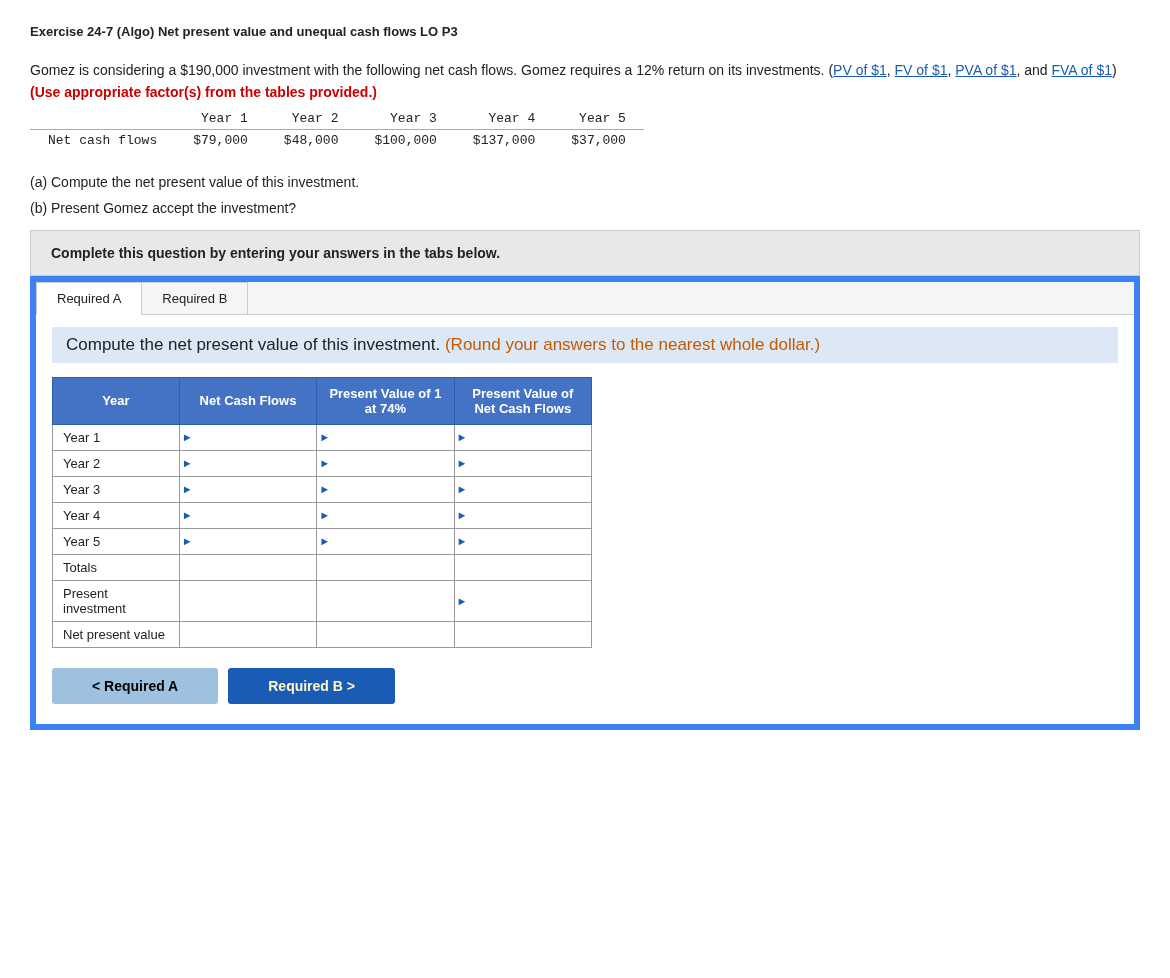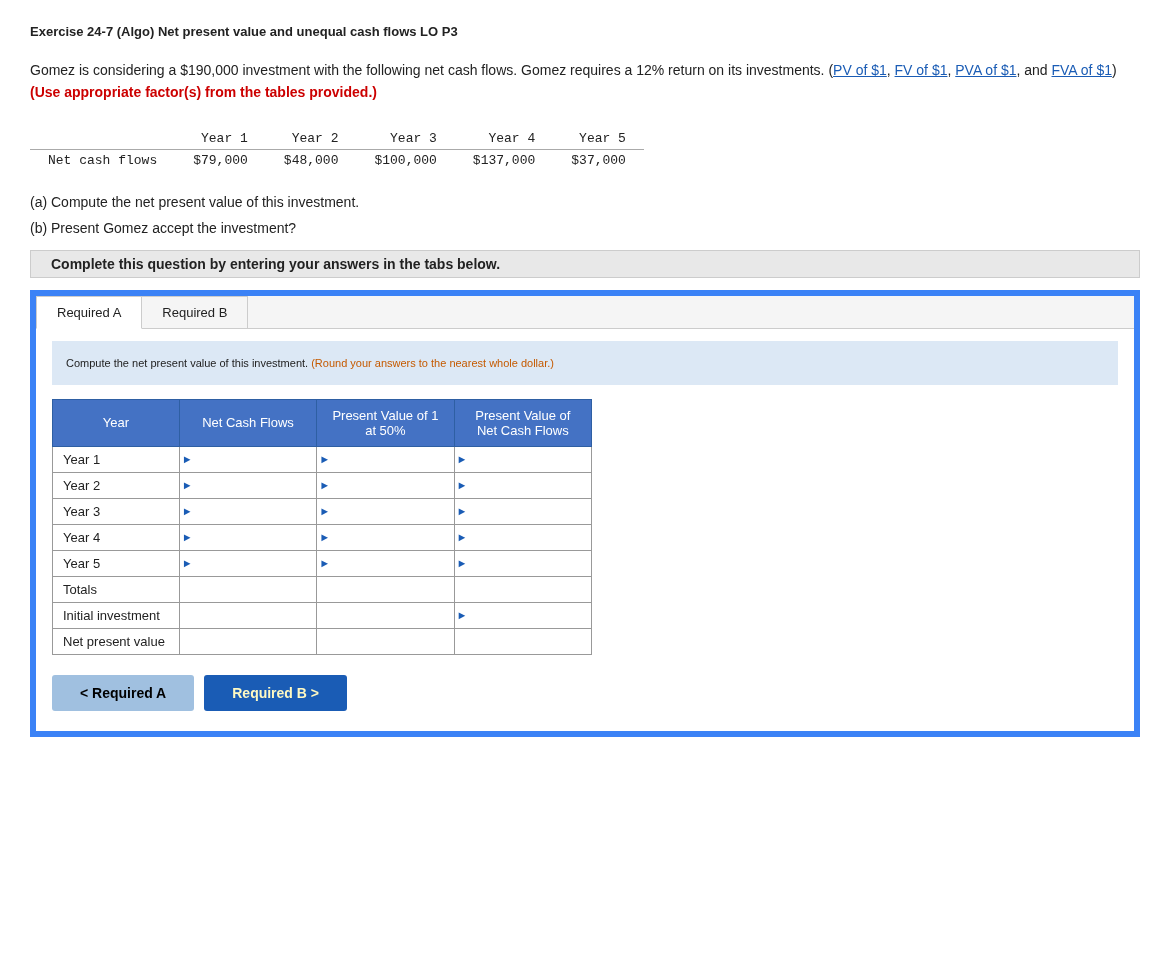--- a/index.html
+++ b/index.html
@@ -11,21 +11,21 @@
       padding: 24px 30px;
       width: 1170px;
       min-height: 978px;
     }
     .exercise-title {
       font-size: 13px;
       font-weight: bold;
       margin-bottom: 20px;
     }
     .intro-text {
-      margin-bottom: 24px;
+      margin-bottom: 4px;
       line-height: 1.6;
     }
     .intro-text a {
       color: #1a5cb5;
       text-decoration: underline;
     }
     .intro-text .bold-red {
       color: #c00;
       font-weight: bold;
     }
@@ -45,23 +45,23 @@
     }
     .cash-flow-table .label-cell {
       text-align: left;
     }
     .questions {
       margin-bottom: 8px;
       line-height: 1.9;
     }
     .complete-box {
       background: #e8e8e8;
-      padding: 5px 20px;
-      font-weight: bold;
-      margin-bottom: 12px;
+      padding: 14px 20px;
+      font-weight: bold;
+      margin-bottom: 0;
       border: 1px solid #ccc;
     }
     .tabs-container {
       border: 6px solid #3b82f6;
       margin-top: 0;
     }
     .tabs-row {
       display: flex;
       border-bottom: 1px solid #ccc;
       background: #f5f5f5;
@@ -80,39 +80,39 @@
       border-bottom: 1px solid #fff;
       margin-bottom: -1px;
       z-index: 1;
     }
     .tab-content {
       background: #fff;
       padding: 12px 16px 20px 16px;
     }
     .instruction-bar {
       background: #dce8f5;
-      padding: 16px 14px;
-      font-size: 11px;
+      padding: 8px 14px;
+      font-size: 17px;
       margin-bottom: 14px;
     }
     .instruction-bar .orange-text {
       color: #c55a00;
     }
     .main-table {
       border-collapse: collapse;
       font-size: 13px;
       min-width: 540px;
     }
     .main-table thead tr th {
       background: #4472c4;
       color: #fff;
       padding: 8px 12px;
       text-align: center;
       border: 1px solid #2e5fa3;
-      font-weight: normal;
+      font-weight: bold;
       font-size: 13px;
     }
     .main-table tbody tr td {
       border: 1px solid #999;
       padding: 5px 10px;
       text-align: center;
       font-size: 13px;
     }
     .main-table tbody tr td.row-label {
       text-align: left;
@@ -150,21 +150,21 @@
     .cell-with-arrow {
       position: relative;
       padding-left: 14px !important;
     }
     .nav-buttons {
       display: flex;
       gap: 10px;
       margin-top: 20px;
     }
     .nav-btn {
-      padding: 10px 28px;
+      padding: 10px 40px;
       font-size: 14px;
       font-weight: bold;
       border: none;
       cursor: pointer;
       border-radius: 3px;
     }
     .nav-btn.prev {
       background: #a0c0e0;
       color: #000;
     }
@@ -225,21 +225,21 @@
 
     <div class="instruction-bar">
       <span>Compute the net present value of this investment. </span><span class="orange-text">(Round your answers to the nearest whole dollar.)</span>
     </div>
 
     <table class="main-table">
       <thead>
         <tr>
           <th class="col-year">Year</th>
           <th class="col-ncf">Net Cash Flows</th>
-          <th class="col-pv1">Present Value of 1 at 50%</th>
+          <th class="col-pv1">Present Value of 1 at 74%</th>
           <th class="col-pvncf">Present Value of Net Cash Flows</th>
         </tr>
       </thead>
       <tbody>
 
         <tr class="year-row">
           <td class="row-label">Year 1</td>
           <td class="cell-with-arrow input-cell">
             <span class="blue-arrow">►</span>
             <input type="text" style="">
@@ -323,21 +323,21 @@
           <td class="input-cell">
             <input type="text" style="">
           </td>
           <td></td>
           <td class="input-cell">
             <input type="text" style="">
           </td>
         </tr>
 
         <tr class="investment-row">
-          <td class="row-label">Initial investment</td>
+          <td class="row-label">Present investment</td>
           <td class="input-cell">
             <input type="text" style="">
           </td>
           <td></td>
           <td class="cell-with-arrow input-cell">
             <span class="blue-arrow">►</span>
             <input type="text" style="">
           </td>
         </tr>
 

